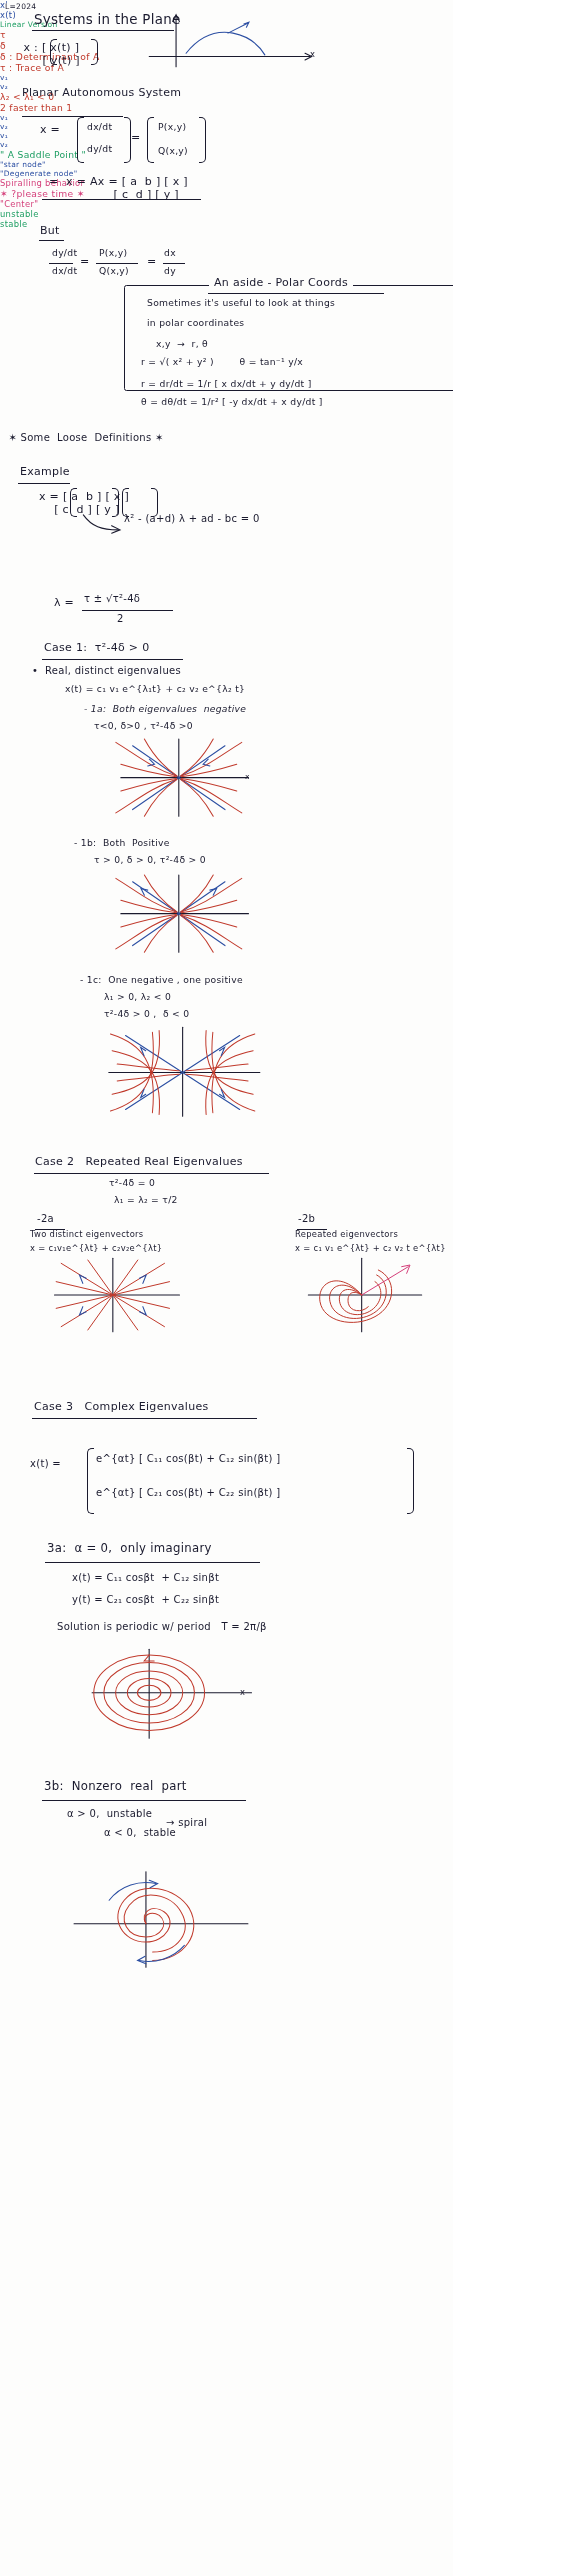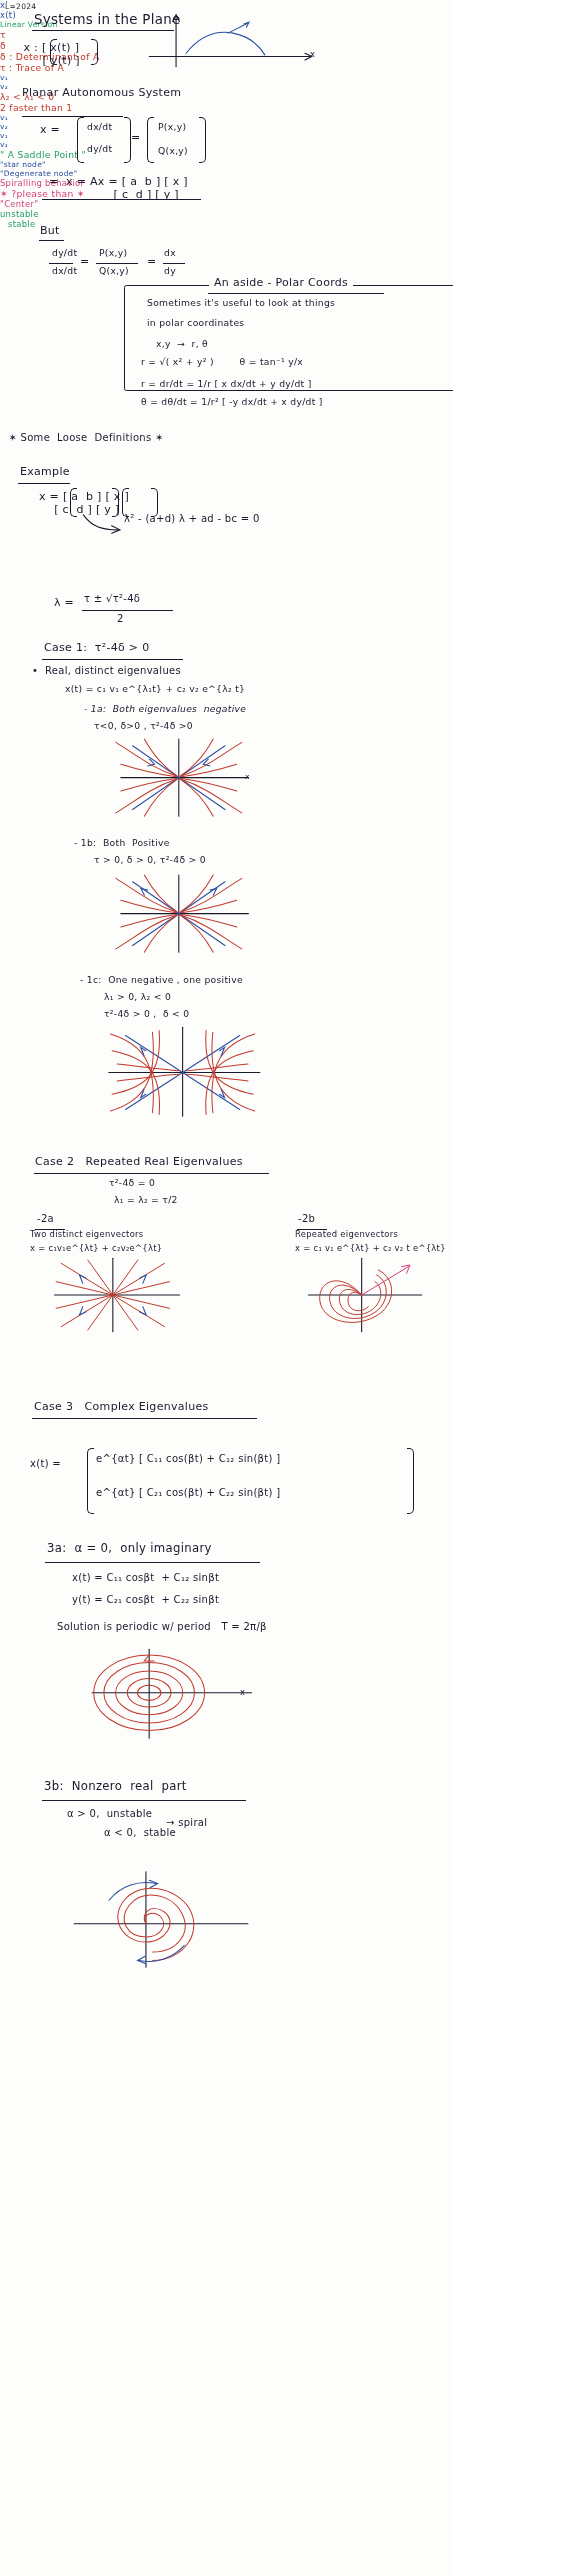--- a/index.html
+++ b/index.html
@@ -333,21 +333,21 @@
     </g>
     <g class="stroke-pink">
       <path d="M76,48 L132,14"></path>
       <path d="M124,14 L134,12 L130,22"></path>
     </g>
   </svg>
   <div class="pink hand t10" style="left:422px; top:1291px;">Spiralling behavior</div>
 
   <div class="ink hand t13" style="left:34px; top:1401px;">Case 3   Complex Eigenvalues</div>
   <div class="rule" style="left:32px; top:1418px; width:225px;"></div>
-  <div class="pink hand t11" style="left:64px; top:1425px;">✶ ?please than ✶</div>
+  <div class="pink hand t11" style="left:64px; top:1425px;">✶ ?please time ✶</div>
 
   <div class="ink hand t12" style="left:30px; top:1458px;text-align:right;">x(t) =</div>
   <div class="brk" style="left:87px; top:1448px; height:64px;"></div>
   <div class="brk right" style="left:407px; top:1448px; height:64px;"></div>
   <div class="ink hand t12" style="left:96px; top:1453px;">e^{αt} [ C₁₁ cos(βt) + C₁₂ sin(βt) ]</div>
   <div class="ink hand t12" style="left:96px; top:1487px;">e^{αt} [ C₂₁ cos(βt) + C₂₂ sin(βt) ]</div>
 
   <div class="ink hand t14" style="left:47px; top:1542px;">3a:  α = 0,  only imaginary</div>
   <div class="rule" style="left:45px; top:1562px; width:215px;"></div>
   <div class="ink hand t12" style="left:72px; top:1572px;">x(t) = C₁₁ cosβt  + C₁₂ sinβt</div>
@@ -371,21 +371,21 @@
   <div class="ink hand t10" style="left:240px; top:1688px;">x</div>
   <div class="pink hand t10" style="left:156px; top:1740px;">"Center"</div>
 
   <div class="ink hand t14" style="left:44px; top:1780px;">3b:  Nonzero  real  part</div>
   <div class="rule" style="left:42px; top:1800px; width:204px;"></div>
   <div class="ink hand t12" style="left:67px; top:1808px;">α &gt; 0,  unstable</div>
   <div class="ink hand t12" style="left:67px; top:1827px;margin-left:37px;">α &lt; 0,  stable</div>
   <div class="ink hand t12" style="left:166px; top:1817px;">→ spiral</div>
 
   <div class="green hand t10" style="left:154px; top:1857px;">unstable</div>
-  <div class="green hand t10" style="left:164px; top:1877px;padding-left:8px;">stable</div>
+  <div class="green hand t10" style="left:164px; top:1877px;">stable</div>
 
   <svg style="left:59px; top:1865px;" width="209" height="109" viewBox="0 0 250 130">
     <line class="stroke-ink" x1="104" y1="8" x2="104" y2="122"></line>
     <line class="stroke-ink" x1="18" y1="70" x2="226" y2="70"></line>
     <g class="stroke-red">
       <path d="M104,70 C96,56 112,46 126,56 C142,68 128,92 104,92 C76,92 60,64 78,42 C98,18 140,26 156,52 C172,80 150,114 112,114"></path>
       <path d="M104,70 C98,60 110,54 120,60 C132,70 122,86 104,86 C82,86 70,66 84,48 C100,28 134,34 146,56 C160,80 142,104 112,104"></path>
     </g>
     <g class="stroke-blue">
       <path d="M60,42 C74,24 96,18 116,22"></path>

